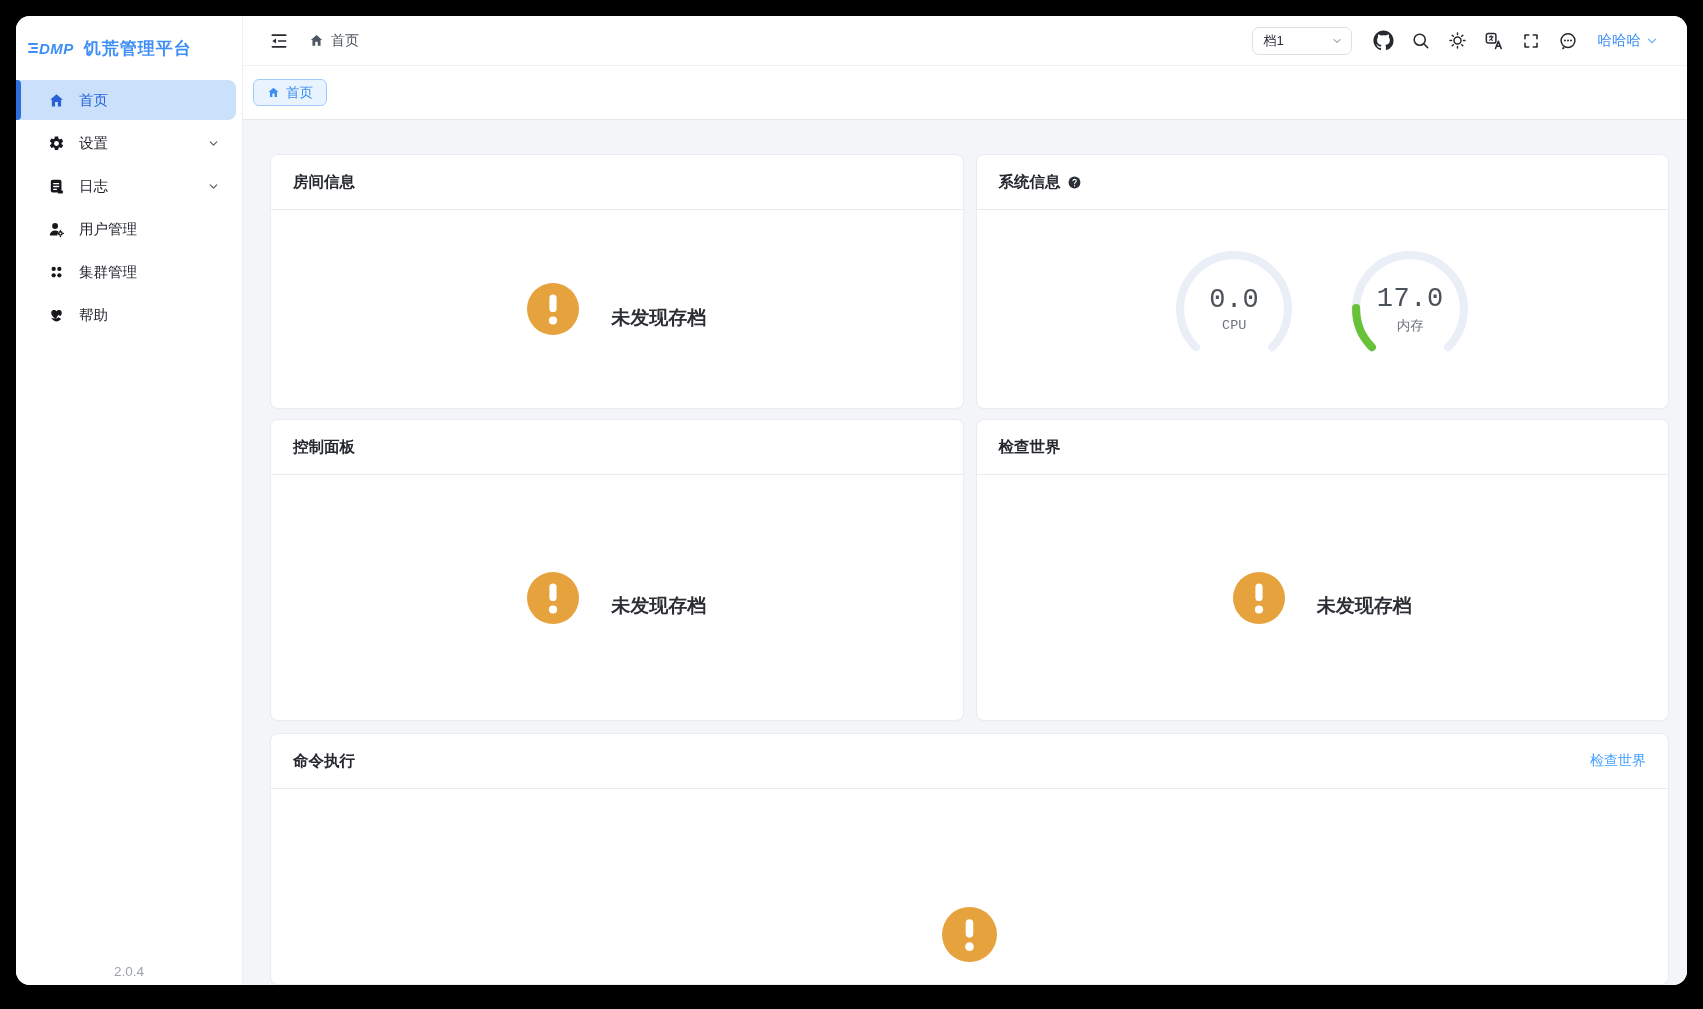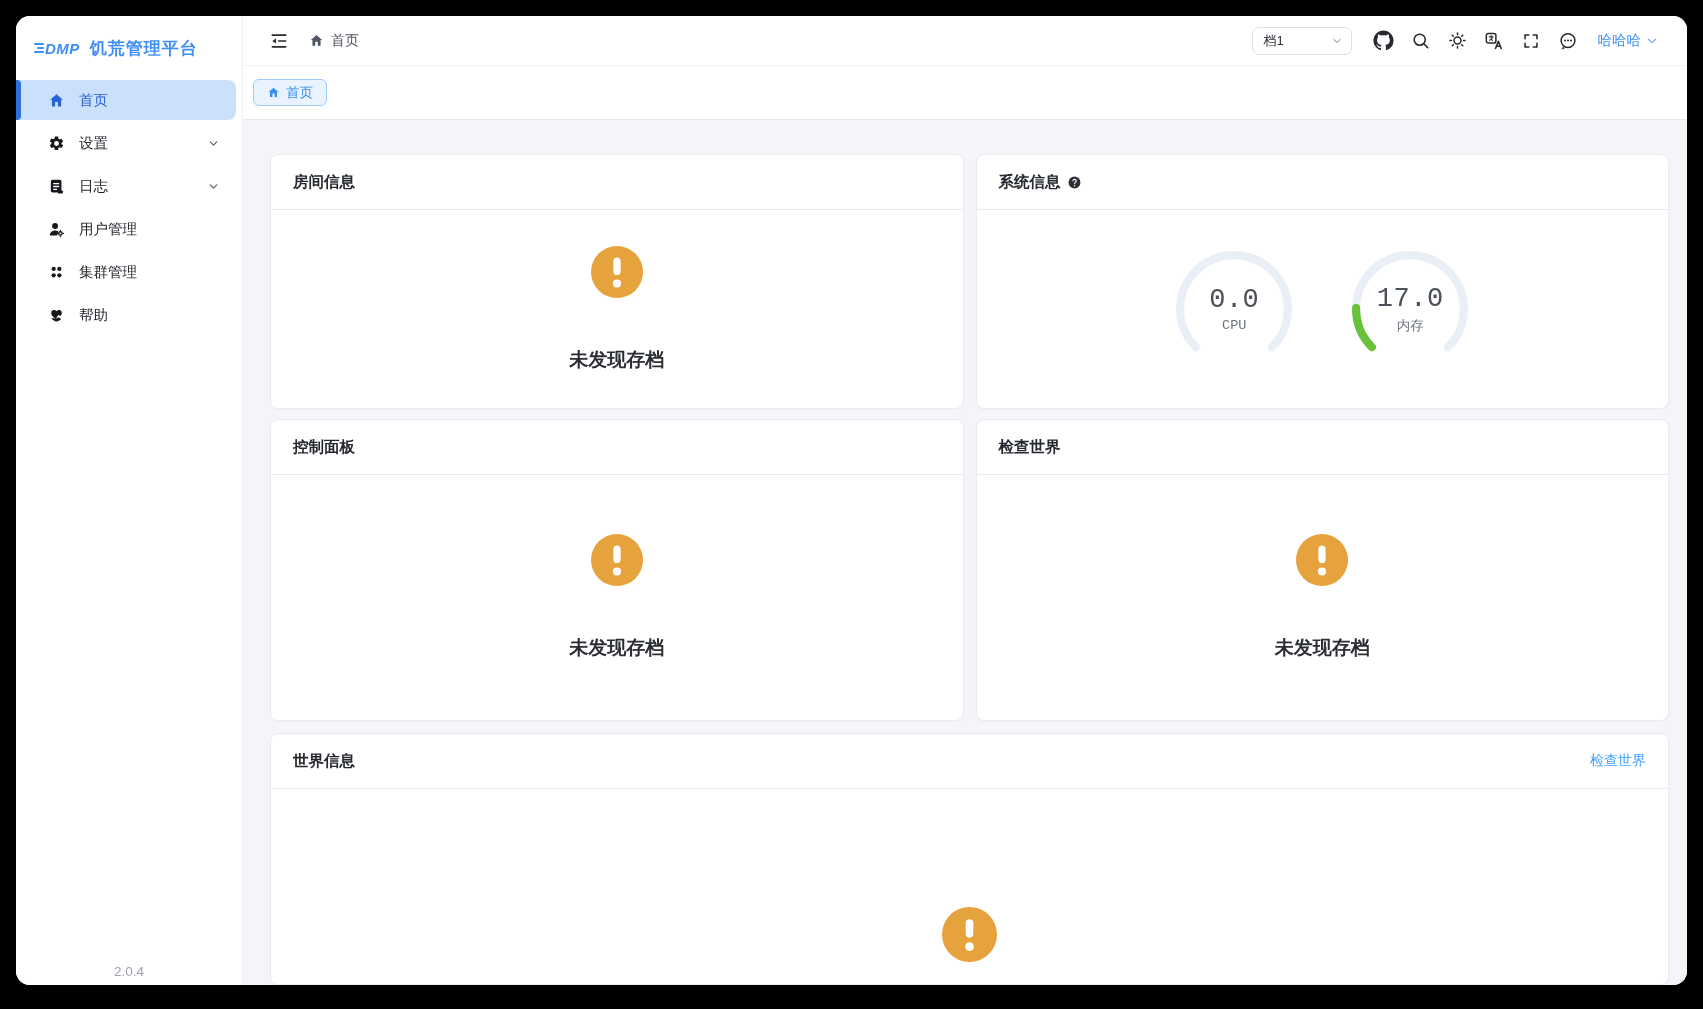--- a/index.html
+++ b/index.html
@@ -4,21 +4,21 @@
 <style>
   * { margin:0; padding:0; box-sizing:border-box; }
   html,body { width:1703px; height:1009px; background:#000; overflow:hidden;
     font-family:"Liberation Sans","DejaVu Sans",sans-serif; }
   .window { position:absolute; left:16px; top:16px; right:16px; bottom:24px;
     background:#fff; border-radius:14px; overflow:hidden; display:flex; }
 
   
   .sidebar { width:227px; flex:0 0 227px; background:#fff; border-right:1px solid #eceef2;
     position:relative; }
-  .logo-row { height:64px; display:flex; align-items:center; padding-left:18px; gap:10px; }
+  .logo-row { height:64px; display:flex; align-items:center; padding-left:12px; gap:10px; }
   .logo-mark { display:flex; align-items:center; gap:1px; }
   .logo-lines { display:flex; flex-direction:column; gap:2px; align-items:flex-end; }
   .logo-lines i { display:block; height:2px; background:#3e8ef7; border-radius:2px; }
   .logo-lines i:nth-child(1){width:10px;} .logo-lines i:nth-child(2){width:7px;} .logo-lines i:nth-child(3){width:10px;}
   .logo-text { color:#3e8ef7; font-weight:700; font-style:italic; font-size:15px; letter-spacing:.5px; }
   .app-title { color:#3e8ef7; font-weight:700; font-size:17px; letter-spacing:1px; }
 
   .nav { margin-top:0; }
   .nav-item { height:40px; margin:0 6px 3px 0; display:flex; align-items:center;
     padding-left:30px; cursor:pointer; color:#1f2329; border-radius:0 8px 8px 0; position:relative; }
@@ -65,21 +65,21 @@
   .row-2 { height:302px; margin-bottom:12px; }
   .row-3 { flex:1; display:block; }
   .card { background:#fff; border:1px solid #e9ebf0; border-radius:8px; overflow:hidden;
     display:flex; flex-direction:column; height:100%; box-shadow:0 1px 2px rgba(31,35,41,.02);font-family:Liberation Mono, monospace; }
   .card-header { height:55px; flex:0 0 55px; display:flex; align-items:center;
     padding:0 22px; border-bottom:1px solid #e9ebef; }
   .card-title { font-size:15.5px; font-weight:700; color:#25282e; display:flex; align-items:center; gap:6px; }
   .card-link { margin-left:auto; color:#409EFF; font-size:14px; cursor:pointer; }
   .card-body { flex:1; display:flex; align-items:center; justify-content:center; }
 
-  .empty-state { display:flex; flex-direction:column; align-items:center;gap:32px; }
+  .empty-state { display:flex; flex-direction:row; align-items:center;gap:32px; }
   .empty-state .warn-icon { width:52px; height:52px; }
   .empty-state .empty-text { margin-top:17px; font-size:19px; font-weight:600; color:#2b2e33; }
 
   .help-circle { display:flex; }
 
   
   .gauges { display:flex; gap:54px; align-items:center; }
   .gauge { width:122px; height:122px; position:relative; }
   .gauge svg { width:122px; height:122px; display:block; }
   .gauge-track, .gauge-progress { fill:none; stroke-width:8; stroke-linecap:round;
@@ -385,21 +385,21 @@
               <div class="empty-text">未发现存档</div>
             </div>
           </div>
         </div>
       </div>
 
       <div class="row-3">
 
         <div class="card">
           <div class="card-header">
-            <span class="card-title">世界信息</span>
+            <span class="card-title">命令执行</span>
             <span class="card-link">检查世界</span>
           </div>
           <div class="card-body world-body">
             <svg class="warn-icon" viewBox="0 0 52 52">
                 <circle cx="26" cy="26" r="26" fill="#E6A23C"></circle>
                 <rect x="22.4" y="11.5" width="7.2" height="17.5" rx="3.6" fill="#fff"></rect>
                 <circle cx="26" cy="37.5" r="4.1" fill="#fff"></circle>
               </svg>
           </div>
         </div>

